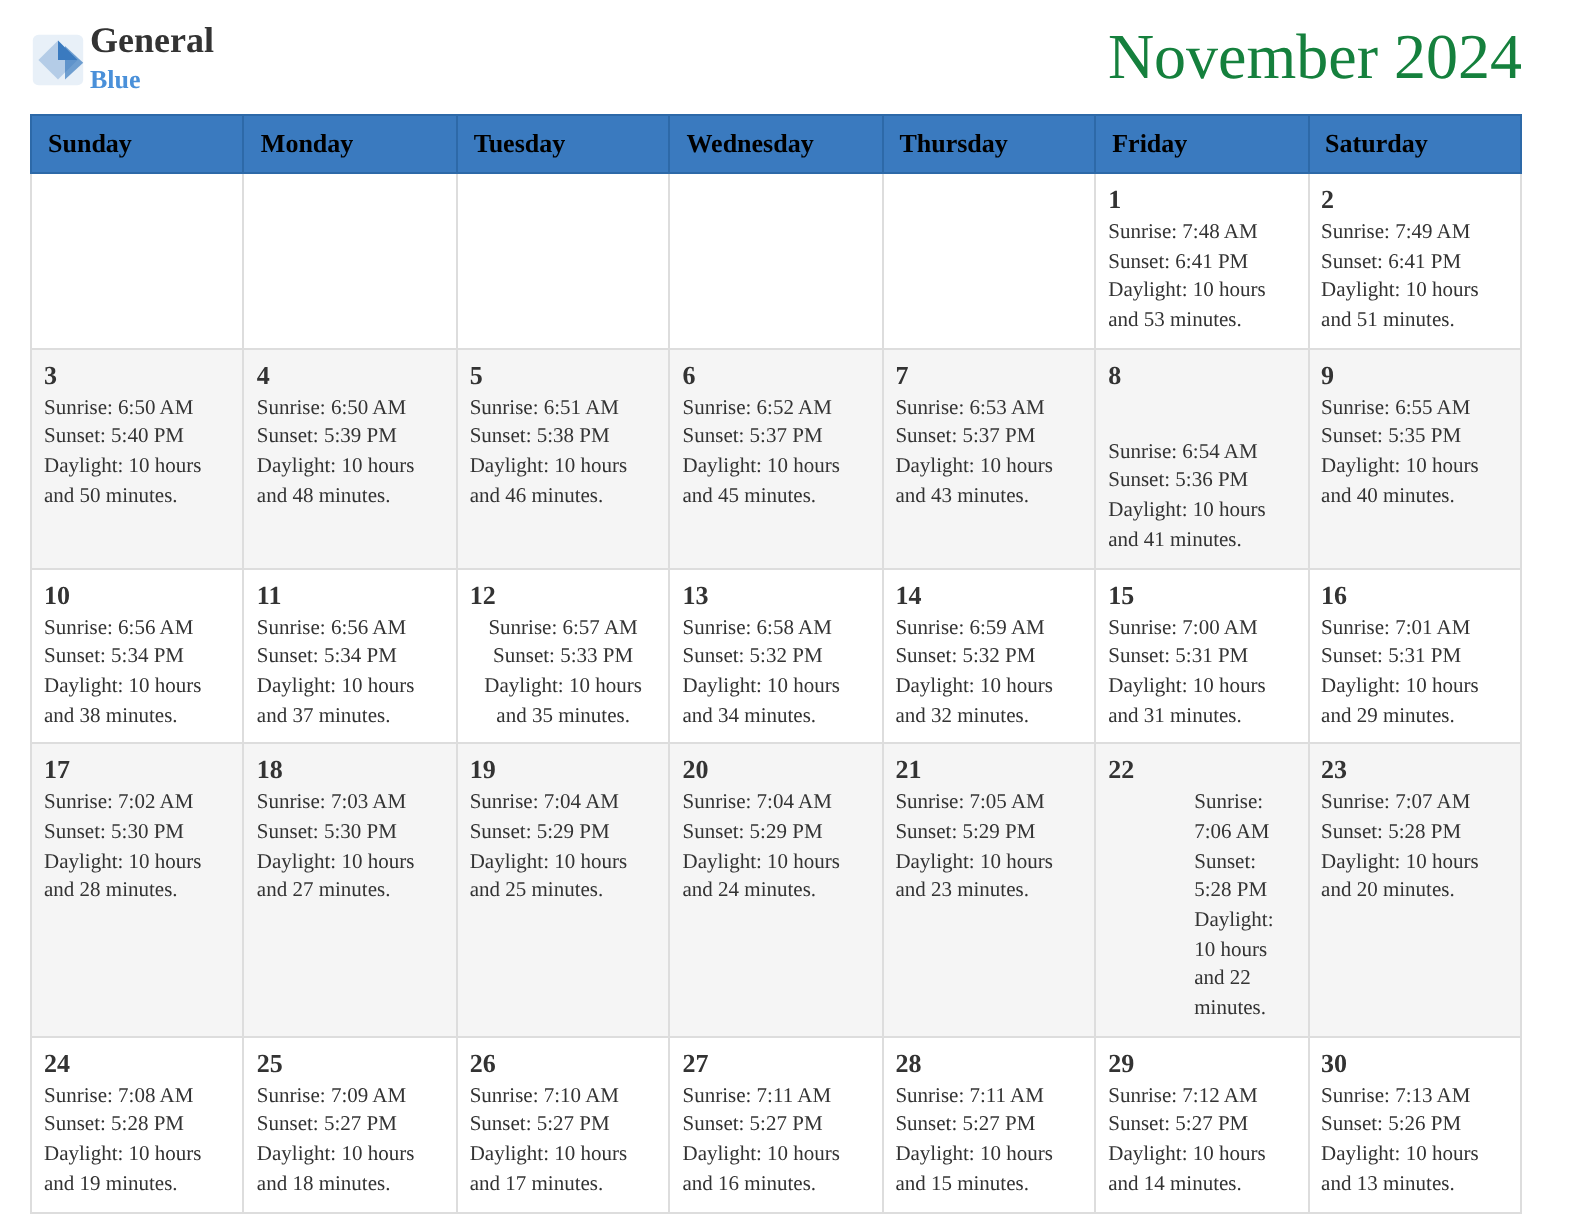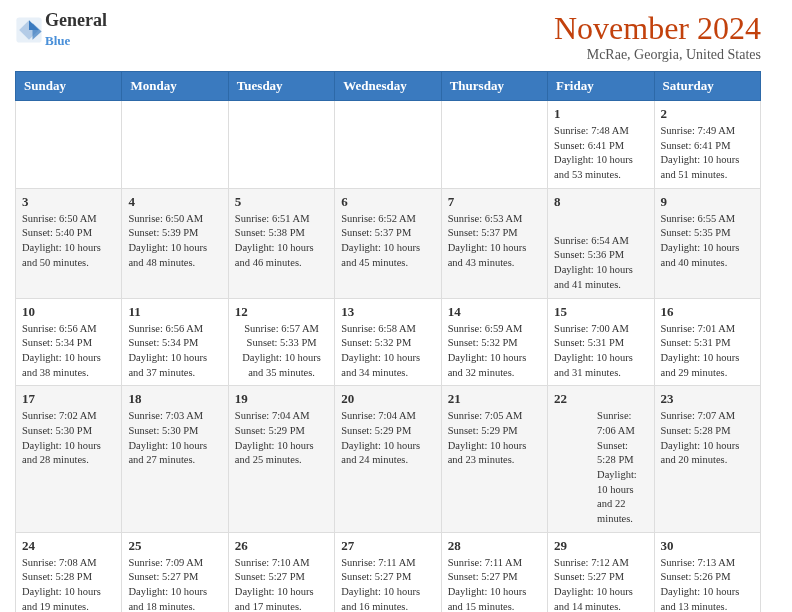--- a/index.html
+++ b/index.html
@@ -28,34 +28,34 @@
       width: 28px;
       height: 28px;
       margin-right: 2px;
     }
     .title-area {
       text-align: right;
     }
     .month-title {
       font-size: 32px;
       font-weight: normal;
-      color: #c2410c;
+      color: #15803d;
     }
     .location {
       font-size: 14px;
       color: #555;
     }
     .calendar {
       width: 100%;
       border-collapse: collapse;
       border: 1px solid #ccc;
     }
     .calendar th {
       background-color: #3a7abf;
-      color: #ffffff;
+      color: #000000;
       text-align: left;
       padding: 6px 8px;
       font-size: 13px;
       border: 1px solid #2d69a8;
     }
     .calendar td {
       vertical-align: top;
       padding: 5px 6px;
       border: 1px solid #ddd;
       width: calc(100% / 7);
@@ -99,21 +99,20 @@
       </svg>
       <div>
         <div>
           <span style="font-size:18px;font-weight:bold;color:#333;">General</span><br>
           <span style="font-size:13px;font-weight:bold;color:#4a90d9;">Blue</span>
         </div>
       </div>
     </div>
     <div class="title-area">
       <div class="month-title">November 2024</div>
-      <div class="location">McRae, Georgia, United States</div>
     </div>
   </div>
 
   <table class="calendar">
     <thead>
       <tr>
         <th>Sunday</th>
         <th>Monday</th>
         <th>Tuesday</th>
         <th>Wednesday</th>

